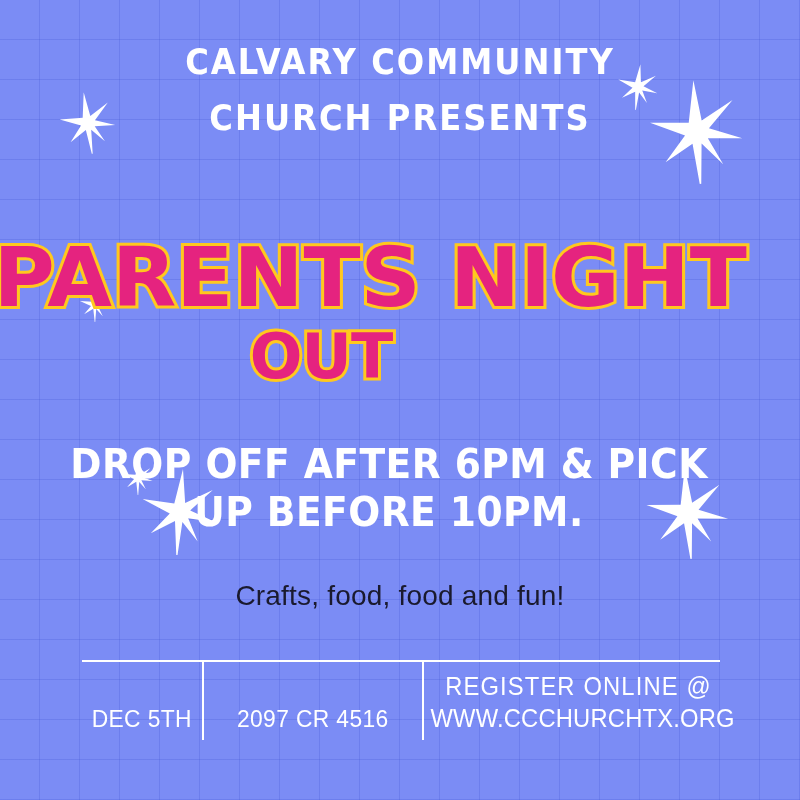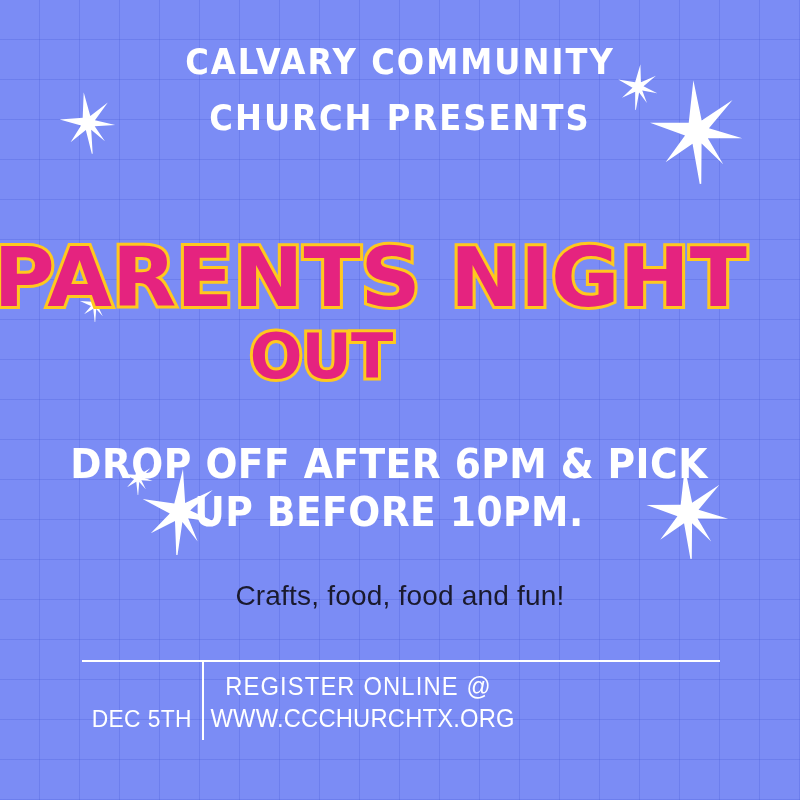--- a/index.html
+++ b/index.html
@@ -234,20 +234,23 @@
   </div>
 
   <div class="tagline">Crafts, food, food and fun!</div>
 
   <div class="footer">
     <div class="footer-rule"></div>
     <div class="footer-cols">
       <div class="fcol c1">
         <span class="fcol-text">DEC 5TH</span>
       </div>
+      <div class="fcol c2">
+        <span class="fcol-text">2097 CR 4516</span>
+      </div>
       <div class="fcol c3">
         <span class="fcol-text">
           <span class="reg-l1">REGISTER  ONLINE @</span>
           <span class="reg-l2">WWW.CCCHURCHTX.ORG</span>
         </span>
       </div>
     </div>
   </div>
 
 </div>

